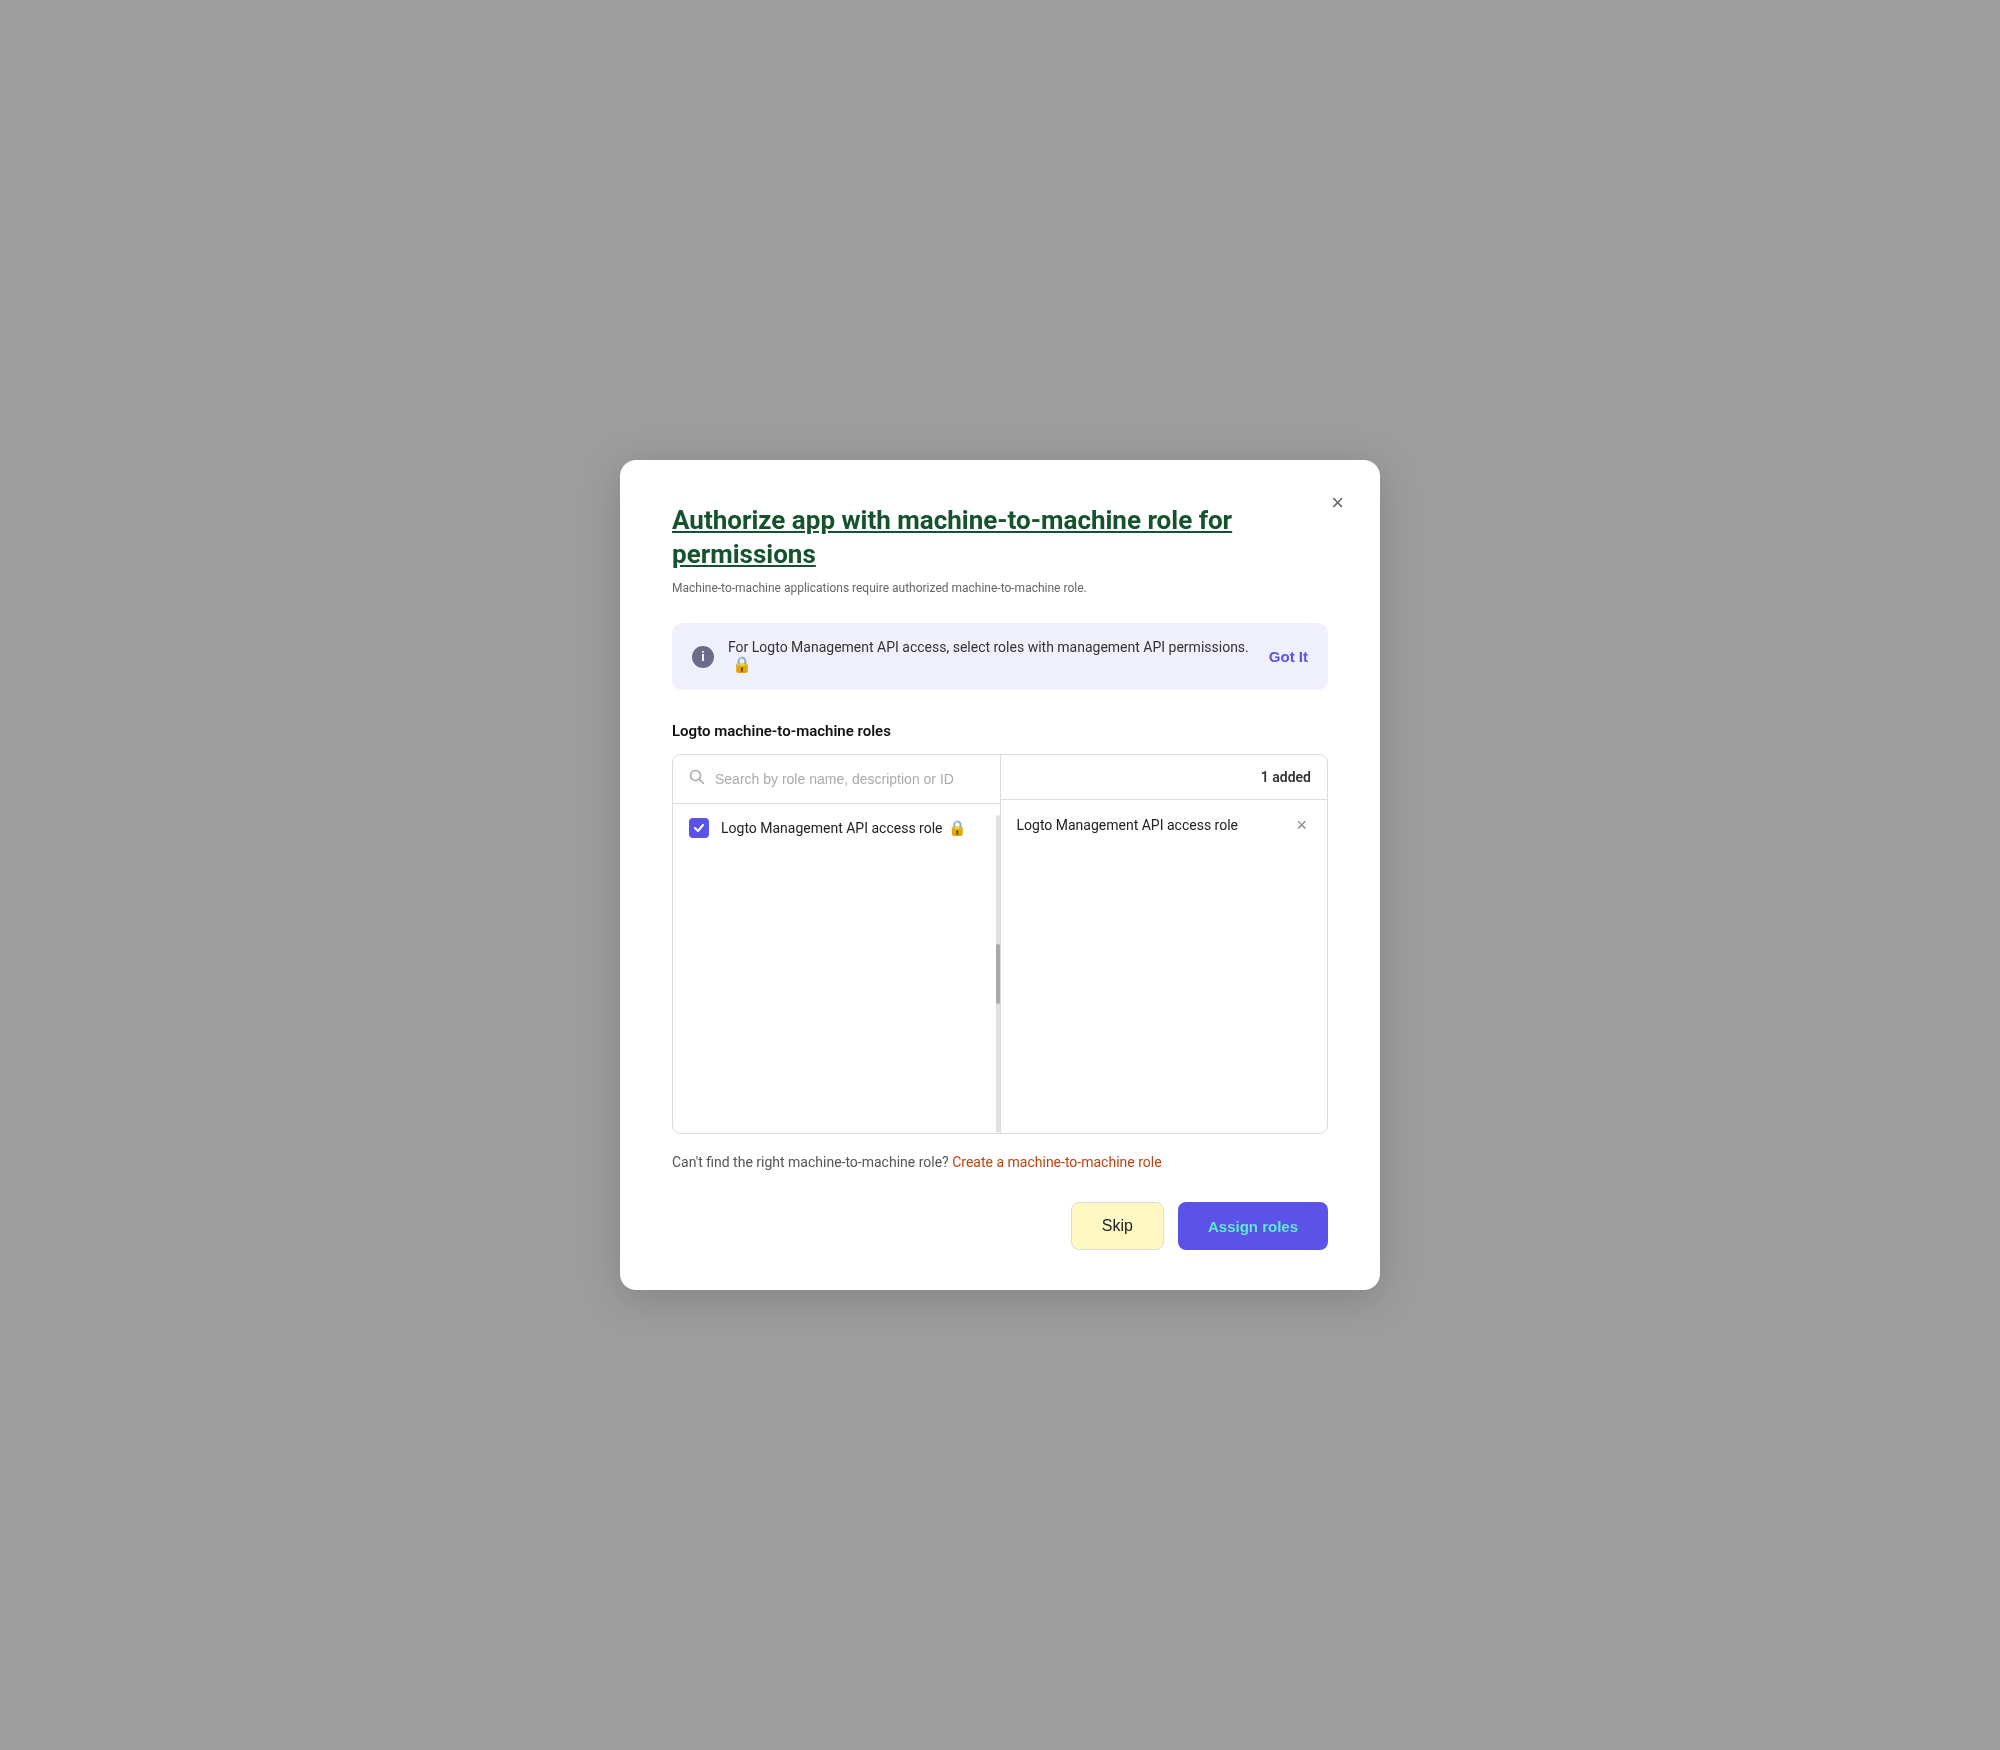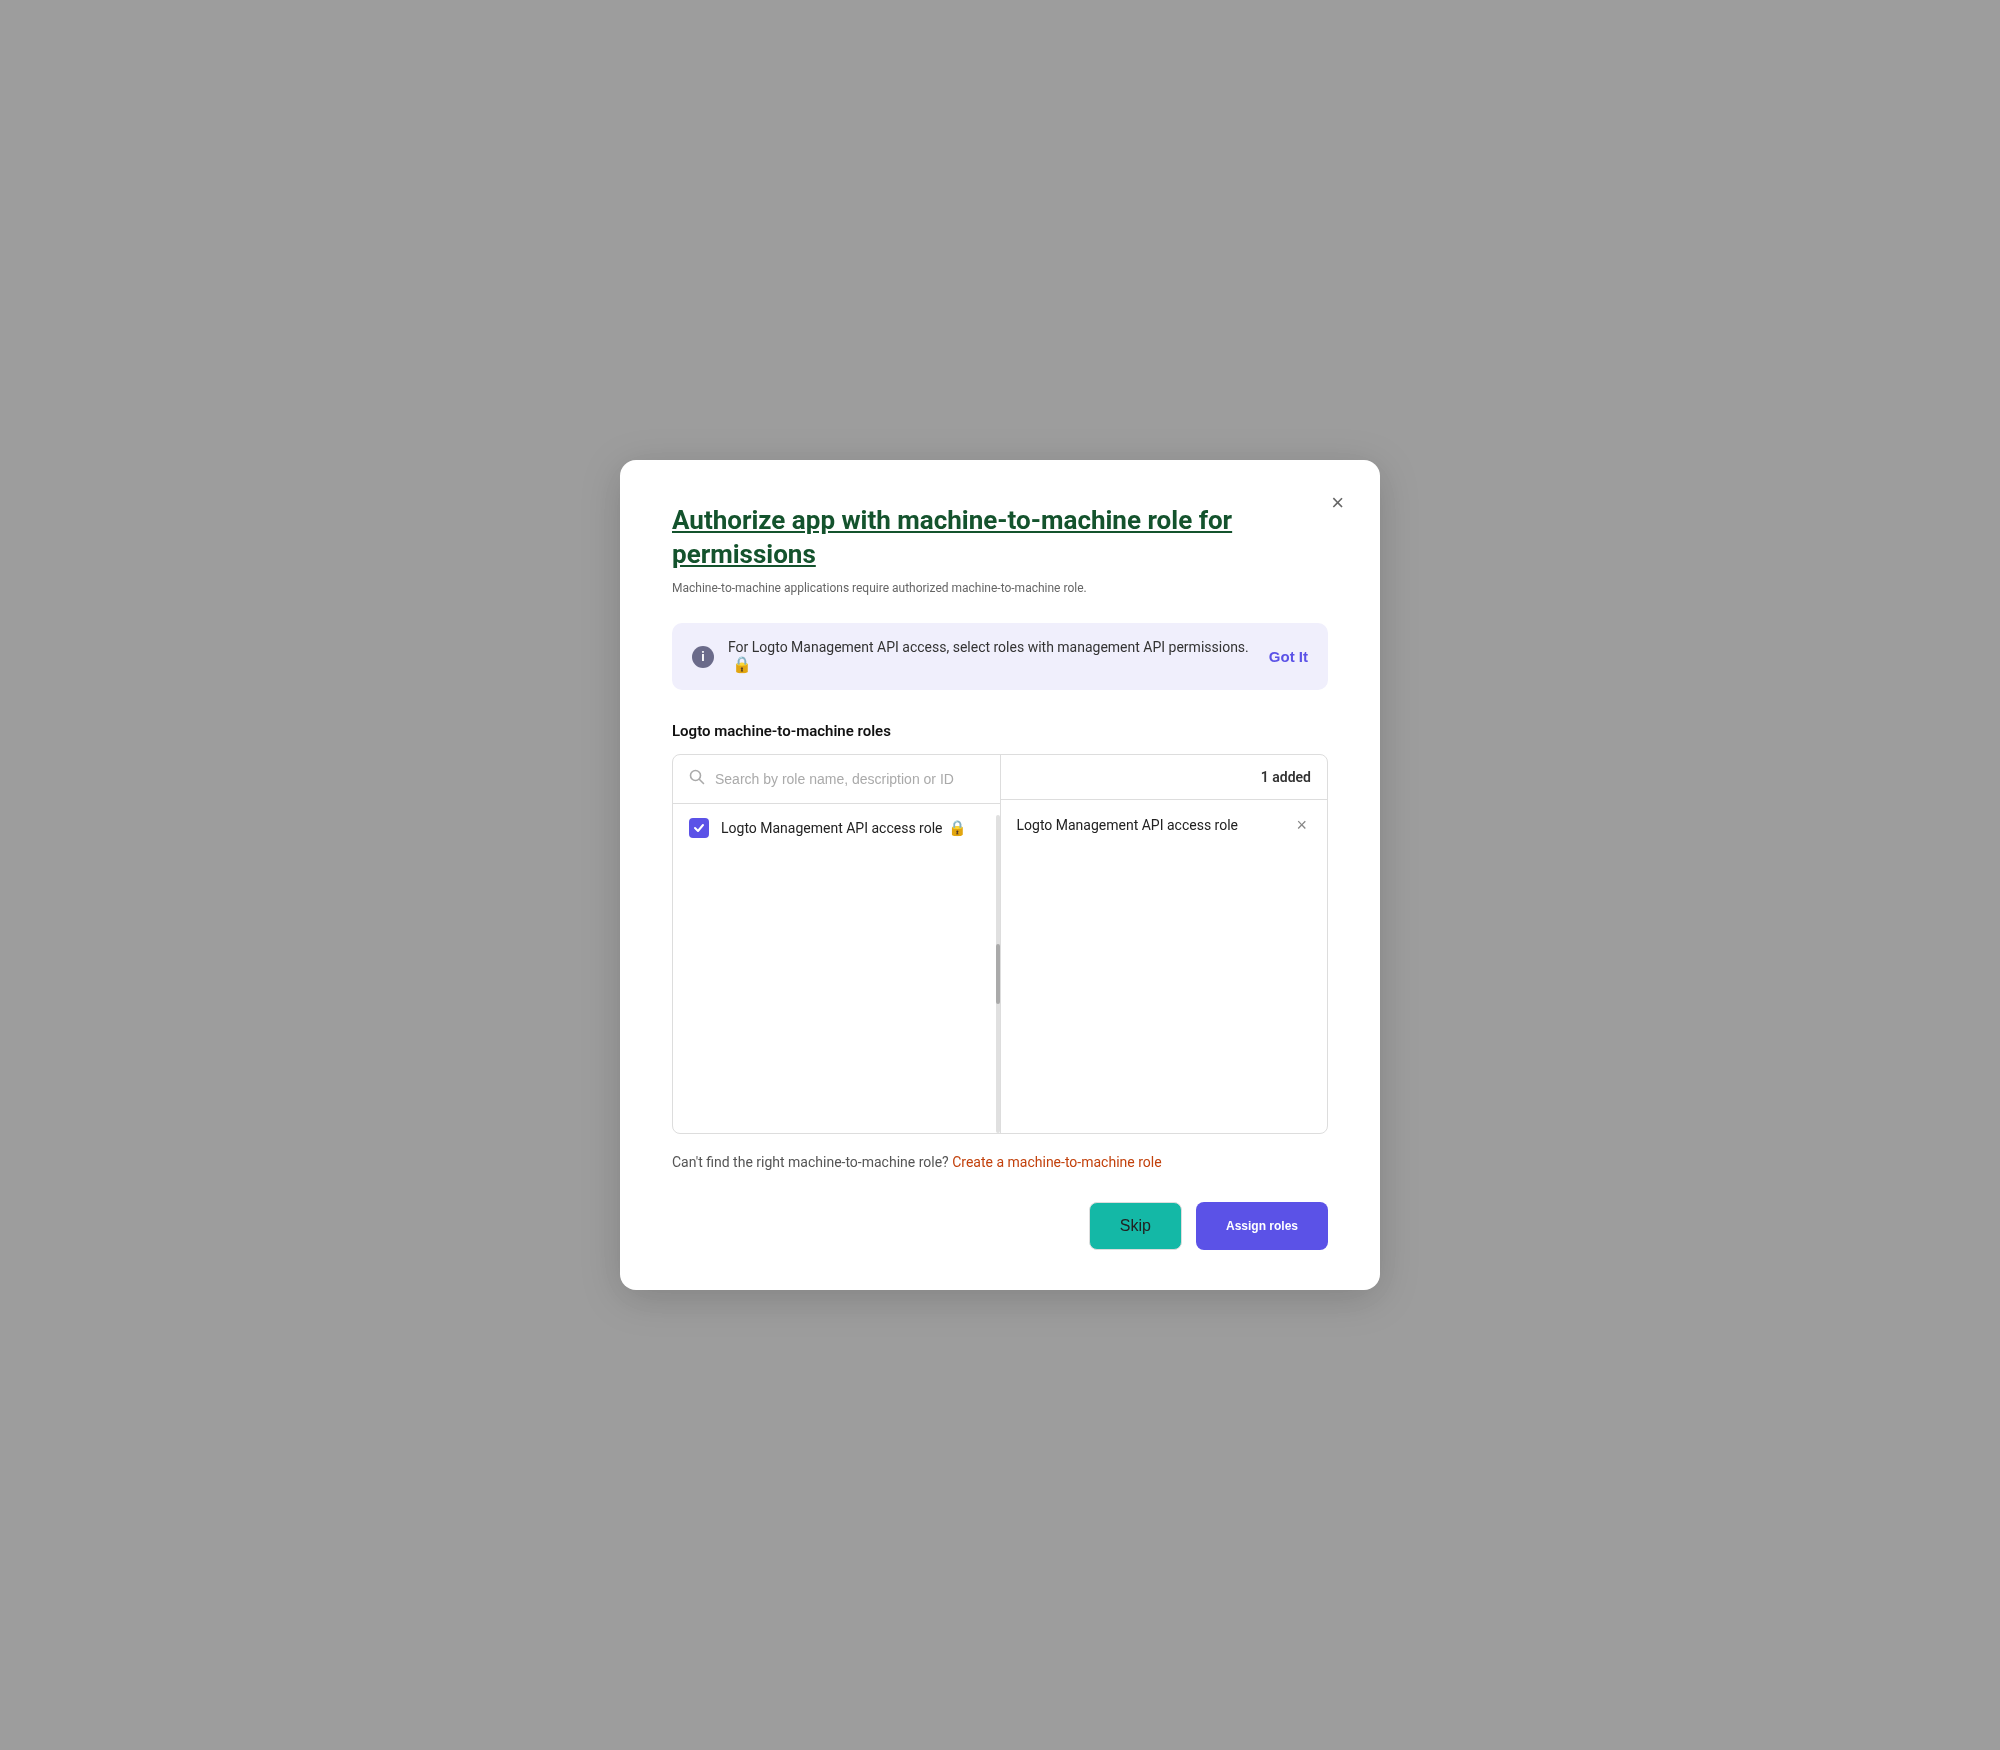--- a/index.html
+++ b/index.html
@@ -269,38 +269,38 @@
       text-decoration: none;
     }
 
     .footer-buttons {
       display: flex;
       justify-content: flex-end;
       gap: 14px;
     }
 
     .skip-btn {
-      background: #14b8a6;
+      background: #fef9c3;
       border: 1.5px solid #ddd;
       border-radius: 8px;
       padding: 14px 30px;
       font-size: 16px;
       font-weight: 500;
       color: #222;
       cursor: pointer;
     }
 
     .assign-btn {
       background: #5b52e7;
       border: none;
       border-radius: 8px;
       padding: 14px 30px;
-      font-size: 12px;
+      font-size: 15px;
       font-weight: 600;
-      color: #ffffff;
+      color: #5eead4;
       cursor: pointer;
     }
   </style>
 </head>
 <body>
 
 <div class="backdrop">
   <div class="modal">
 
     <button class="modal-close">×</button>

